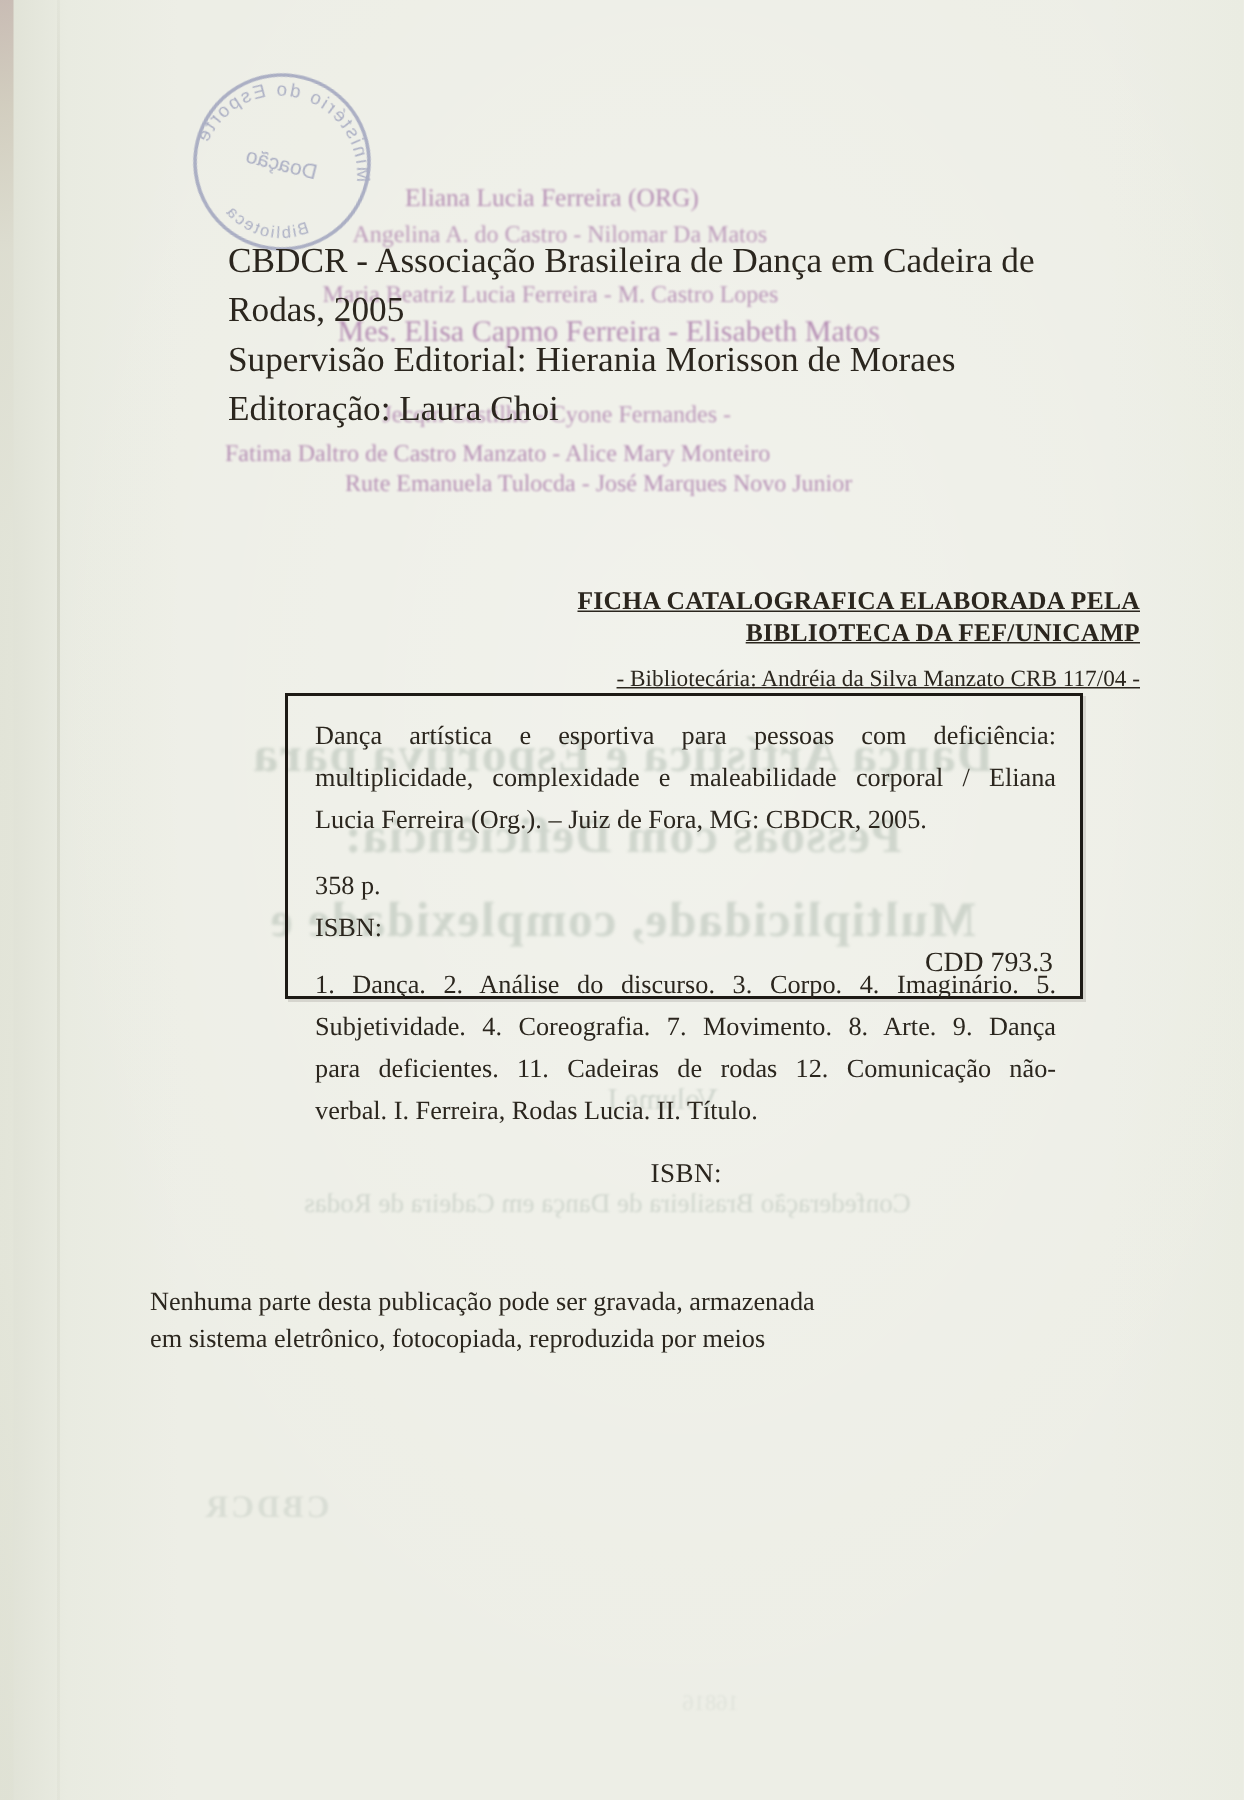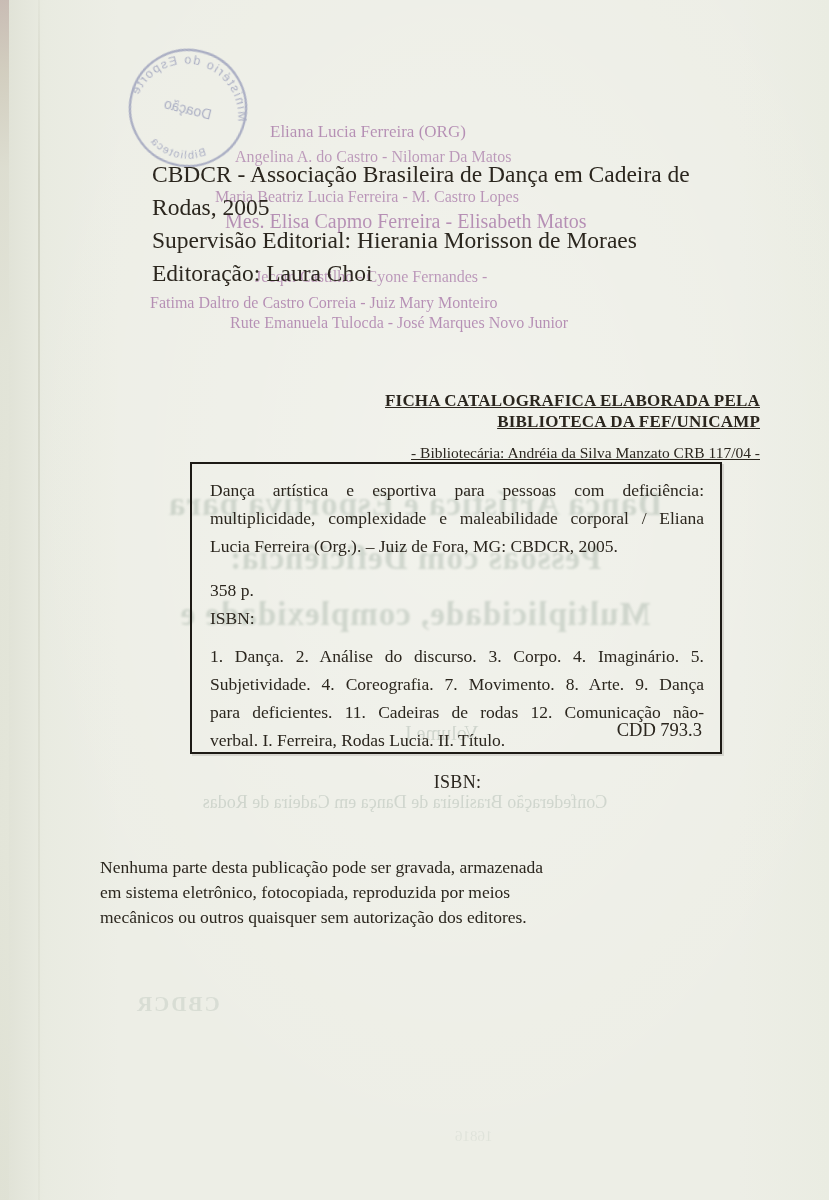--- a/index.html
+++ b/index.html
@@ -53,21 +53,21 @@
 
   
   .header-block { left: 152px; top: 158px; width: 590px; font-size: 23.5px; line-height: 33px; }
   .header-line { white-space: nowrap; }
 
   .heading-block { left: 100px; top: 390px; width: 660px; text-align: right; text-decoration: underline; }
   .heading-line { font-weight: bold; font-size: 17px; line-height: 21px; letter-spacing: .2px; }
   .librarian-line { font-size: 15.5px; margin-top: 12px; }
 
   .catalog-box {
-    left: 190px; top: 462px; width: 532px; height: 292px;
+    left: 190px; top: 462px; width: 532px; height: 204px;
     border: 2px solid #1d1a15;
     box-shadow: 2px 2px 0 rgba(29,26,21,.12);
     box-sizing: border-box;
     padding: 12px 16px 4px 18px;
     font-size: 17.5px; line-height: 28px;
   }
   .jline { text-align: justify; text-align-last: justify; }
   .card-desc { margin-bottom: 16px; }
   .card-index { margin-top: 10px; }
   .card-cdd { position: absolute; right: 18px; bottom: 8px; font-size: 18.5px; }
@@ -80,21 +80,21 @@
 <body>
 
 <div class="abs edge-strip"></div>
 <div class="abs crease"></div>
 
 <div class="abs ghost" style="top:122px; left:270px; font-size:17px; opacity:.45;">Eliana Lucia Ferreira (ORG)</div>
 <div class="abs ghost" style="top:148px; left:235px; font-size:16px; opacity:.40;">Angelina A. do Castro - Nilomar Da Matos</div>
 <div class="abs ghost" style="top:188px; left:215px; font-size:16px; opacity:.42;">Maria Beatriz Lucia Ferreira - M. Castro Lopes</div>
 <div class="abs ghost" style="top:210px; left:225px; font-size:20px; opacity:.45;">Mes. Elisa Capmo Ferreira - Elisabeth Matos</div>
 <div class="abs ghost" style="top:268px; left:255px; font-size:16px; opacity:.42;">Jecqm Castilho - Cyone Fernandes -</div>
-<div class="abs ghost" style="top:294px; left:150px; font-size:16px; opacity:.45;">Fatima Daltro de Castro Correia - Juiz Mary Monteiro</div>
+<div class="abs ghost" style="top:294px; left:150px; font-size:16px; opacity:.45;">Fatima Daltro de Castro Manzato - Alice Mary Monteiro</div>
 <div class="abs ghost" style="top:314px; left:230px; font-size:16px; opacity:.45;">Rute Emanuela Tulocda - José Marques Novo Junior</div>
 
 <div class="abs ghost-big" style="top:486px;">Dança Artística e Esportiva para</div>
 <div class="abs ghost-big" style="top:540px;">Pessoas com Deficiência:</div>
 <div class="abs ghost-big" style="top:596px;">Multiplicidade, complexidade e</div>
 
 <div class="abs ghost mirror" style="top:722px; left:405px; font-size:20px; opacity:.35;">Volume I</div>
 <div class="abs ghost mirror" style="top:792px; left:95px; width:620px; text-align:center; font-size:18px; opacity:.33;">Confederação Brasileira de Dança em Cadeira de Rodas</div>
 <div class="abs ghost mirror" style="top:992px; left:135px; font-size:21px; font-weight:bold; letter-spacing:2px; opacity:.22;">CBDCR</div>
 <div class="abs ghost mirror" style="top:1128px; left:455px; font-size:15px; opacity:.14;">16816</div>
@@ -142,14 +142,13 @@
     <div class="nowrap">verbal. I. Ferreira, Rodas Lucia. II. Título.</div>
   </div>
   <div class="card-cdd">CDD 793.3</div>
 </div>
 
 <div class="abs isbn-line">ISBN:</div>
 
 <div class="abs notice-block">
   <div>Nenhuma parte desta publicação pode ser gravada, armazenada</div>
   <div>em sistema eletrônico, fotocopiada, reproduzida por meios</div>
-  <div>mecânicos ou outros quaisquer sem autorização dos editores.</div>
 </div>
 
 </body></html>

